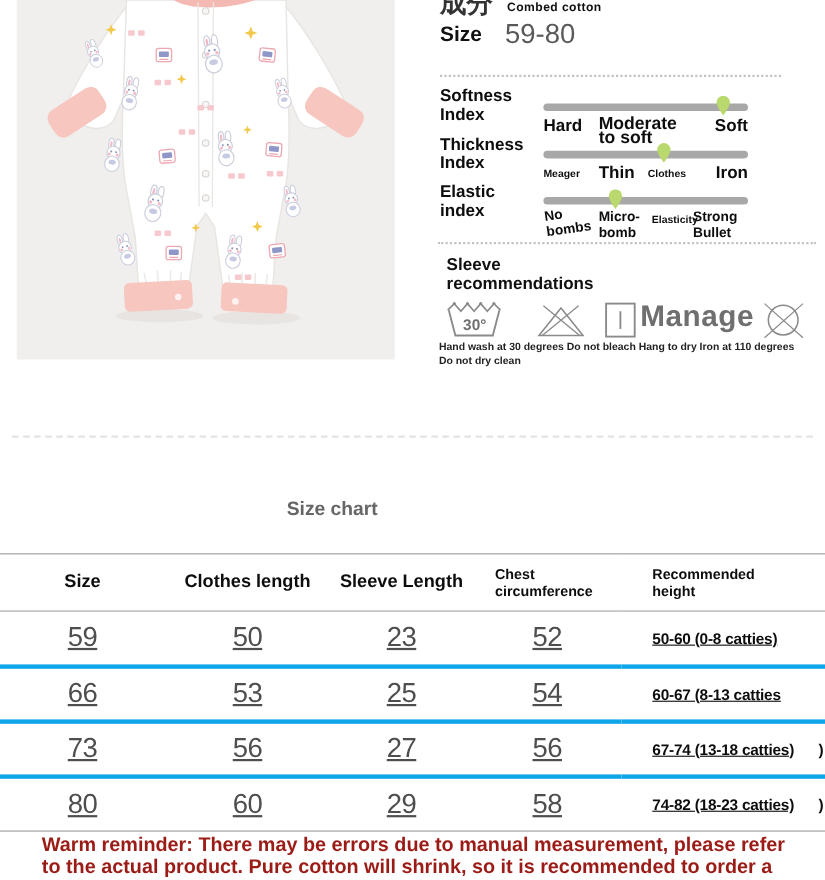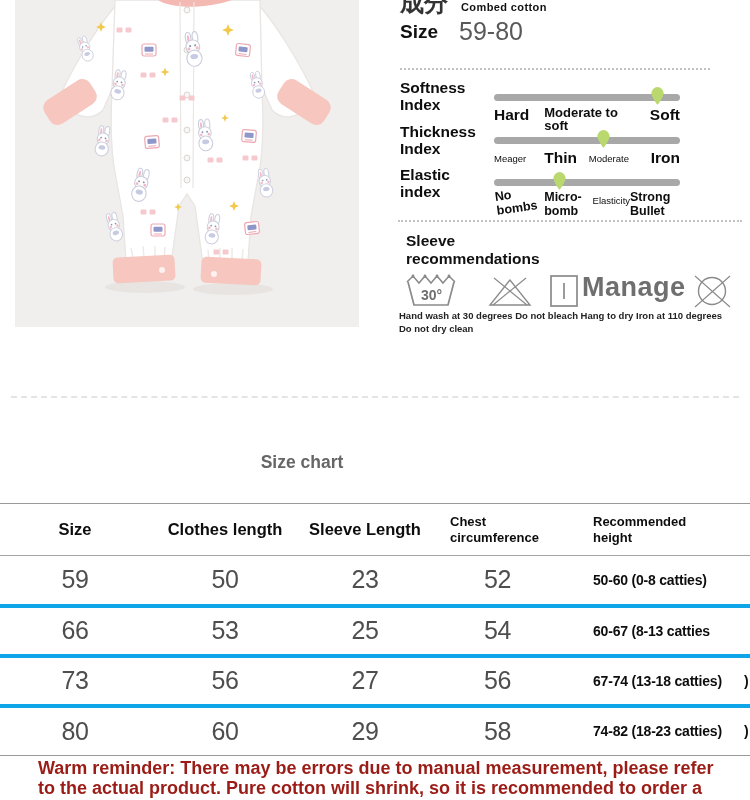--- a/index.html
+++ b/index.html
@@ -21,23 +21,23 @@
   .d1{left:400px;top:68px;width:310px;}
   .d2{left:398px;top:220px;width:344px;}
 
   
   .sl-label{left:400px;width:92px;font-size:15.5px;font-weight:bold;line-height:17px;color:#0d0d0d;}
   .sl-bar{left:494px;width:186px;height:7px;background:#a8a8a8;border-radius:4px;}
   .sl-marker{width:15px;height:18px;}
   .tick{white-space:nowrap;color:#0d0d0d;}
   .tick.wrap{white-space:normal;}
   .t-lg{font-size:15.5px;font-weight:bold;}
-  .t-md{font-size:13px;font-weight:bold;line-height:13px;}
+  .t-md{font-size:16px;font-weight:bold;line-height:13px;}
   .t-mdb{font-size:12.5px;font-weight:bold;line-height:13.5px;}
-  .t-sm{font-size:9.5px;font-weight:normal;text-align:center;}
+  .t-sm{font-size:9.5px;font-weight:bold;text-align:center;}
 
   
   .wash-title{left:406px;top:232px;width:150px;font-size:15.5px;font-weight:bold;line-height:17.5px;}
   .wash-ic{color:#8a8a8a;}
   .manage{left:582px;top:272px;font-size:27px;font-weight:bold;color:#6f6f6f;letter-spacing:.5px;}
   .wash-caption{left:399px;top:309px;width:334px;font-size:9.5px;font-weight:bold;line-height:13px;color:#222;}
 
   
   .dash-div{left:11px;top:396px;width:728px;height:0;border-top:2px dashed #e4e4e4;}
   .chart-title{left:0;top:452px;width:604px;text-align:center;font-size:17.5px;font-weight:bold;color:#666;}
@@ -48,21 +48,21 @@
   .size-table col.c3{width:135px}.size-table col.c4{width:185px}
   .size-table{border-top:1px solid #97999b;border-bottom:1px solid #97999b;}
   .size-table thead tr{height:52px;border-bottom:1px solid #a3a3a3;}
   .size-table tbody tr{height:50px;}
   .size-table tbody tr+tr{border-top:4px solid #0ea5e9;}
   .size-table th{font-weight:bold;color:#0d0d0d;vertical-align:middle;}
   .size-table th.big{font-size:16.5px;text-align:center;}
   .size-table th.sm2{font-size:13px;text-align:left;line-height:16px;}
   .size-table th.chest{padding-left:20px;padding-right:30px;}
   .size-table th.rec{padding-left:28px;padding-right:60px;}
-  .size-table td{text-align:center;vertical-align:middle;font-size:25px;color:#4e4e4e;letter-spacing:-.5px;}
+  .size-table td{text-align:center;vertical-align:middle;font-size:25px;color:#4e4e4e;letter-spacing:-.5px;text-decoration:underline;}
   .size-table td.c4{position:relative;text-align:left;padding-left:28px;font-size:14px;font-weight:bold;
                     color:#0d0d0d;letter-spacing:-.2px;white-space:nowrap;}
   .edge-char{position:absolute;left:179px;top:50%;transform:translateY(-50%);font-size:14px;font-weight:bold;}
 
   
   .reminder{left:38px;top:758px;width:690px;font-size:18px;font-weight:bold;line-height:20px;color:#9b1c16;}
 </style>
 </head>
 <body>
 
@@ -184,21 +184,21 @@
       <div class="abs sl-label" style="top: 123px;">
         <div>Thickness</div>
         <div>Index</div>
       </div>
       <div class="abs sl-bar" style="top: 137px;"></div>
       <span class="abs sl-marker" style="top: 130px; left: 596.24px;"><svg width="15" height="18" viewBox="0 0 16 19">
           <path d="M8,19 C8,19 1.5,10.5 1.5,6.5 A6.5,6.5 0 1 1 14.5,6.5 C14.5,10.5 8,19 8,19 Z" fill="#b9d96f"></path>
         </svg></span>
       <div class="abs tick t-sm" style="top: 153px; left: 494px;">Meager</div>
       <div class="abs tick t-lg" style="top: 149px; left: 544.22px;">Thin</div>
-      <div class="abs tick t-sm" style="top: 153px; left: 588.86px;">Moderate</div>
+      <div class="abs tick t-sm" style="top: 153px; left: 588.86px;">Clothes</div>
       <div class="abs tick t-lg" style="top: 149px; left: 680px; transform: translateX(-100%);">Iron</div>
       <div class="abs sl-label" style="top: 166px;">
         <div>Elastic</div>
         <div>index</div>
       </div>
       <div class="abs sl-bar" style="top: 179px;"></div>
       <span class="abs sl-marker" style="top: 172px; left: 551.6px;"><svg width="15" height="18" viewBox="0 0 16 19">
           <path d="M8,19 C8,19 1.5,10.5 1.5,6.5 A6.5,6.5 0 1 1 14.5,6.5 C14.5,10.5 8,19 8,19 Z" fill="#b9d96f"></path>
         </svg></span>
       <div class="abs tick t-mdb wrap" style="top: 191px; width: 48px; left: 494px; transform: rotate(-8deg); transform-origin: left top;">No bombs</div>

